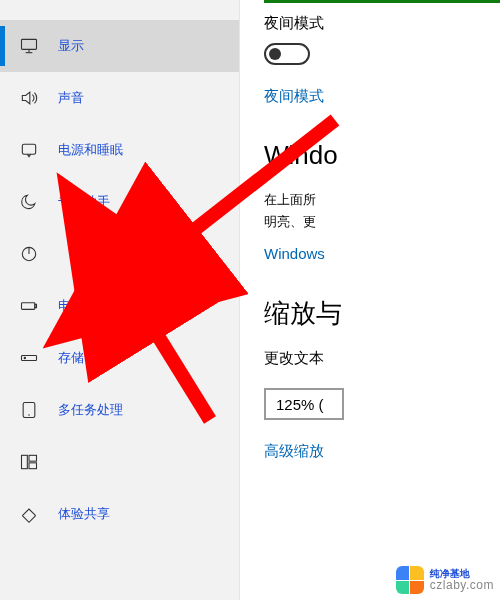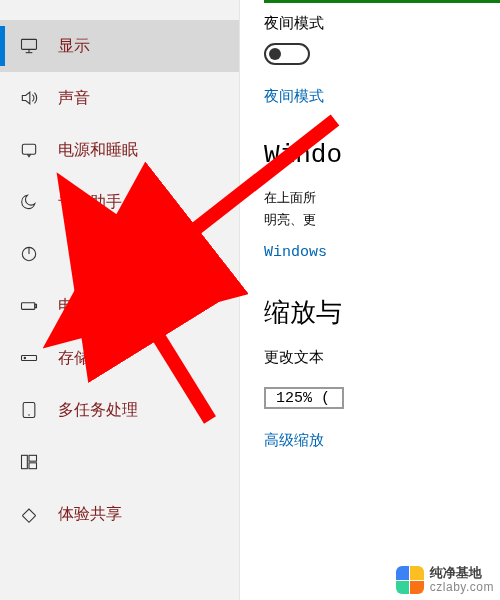--- a/index.html
+++ b/index.html
@@ -34,37 +34,37 @@
     left: 0; top: 6px; bottom: 6px;
     width: 5px;
     background: #0078d4;
   }
   .sidebar-item .icon {
     width: 22px; height: 22px;
     margin-right: 18px;
     display: flex; align-items: center; justify-content: center;
   }
   .sidebar-item .icon svg { width: 20px; height: 20px; stroke: #333; fill: none; stroke-width: 1.3; }
-  .sidebar-item .label { font-size: 16px; color: #7f1d1d; white-space: nowrap; }
+  .sidebar-item .label { font-size: 13px; color: #1d4ed8; white-space: nowrap; }
 
   .content {
     flex: 1;
     background: #fff;
     padding: 0 0 0 24px;
     position: relative;
     overflow: hidden;
   }
   .green-bar {
     position: absolute;
     top: 0; left: 24px; right: 0;
     height: 3px;
     background: #107c10;
   }
   .content-inner { padding-top: 14px; }
-  .section { margin-bottom: 34px; font-family: Liberation Mono, monospace; }
+  .section { margin-bottom: 34px; }
   .clip-label { font-size: 15px; color: #000; margin-bottom: 10px; }
   .toggle {
     width: 46px; height: 22px;
     border: 2px solid #333;
     border-radius: 20px;
     position: relative;
     margin-bottom: 22px;
     cursor: pointer;
   }
   .toggle .knob {
@@ -73,21 +73,21 @@
     width: 12px; height: 12px;
     background: #333;
     border-radius: 50%;
   }
   .link { color: #0066b4; font-size: 15px; cursor: pointer; }
   .heading { font-size: 26px; font-weight: 400; color: #000; margin-bottom: 18px; white-space: nowrap; }
   .body-text { font-size: 13px; color: #000; line-height: 1.7; }
   .field-label { font-size: 15px; color: #000; margin-bottom: 20px; }
   .select-box {
     border: 2px solid #999;
-    height: 22px;
+    height: 32px;
     display: flex; align-items: center;
     padding: 0 10px;
     font-size: 15px;
     width: 80px;
     cursor: pointer;
     margin-bottom: 22px;
   }
 
   
   .annot { position: absolute; pointer-events: none; z-index: 30; }
@@ -107,21 +107,21 @@
     gap: 1px;
     border-radius: 6px;
     overflow: hidden;
     margin-right: 6px;
   }
   .watermark .logo .q1 { background: #3b82f6; }
   .watermark .logo .q2 { background: #fbbf24; }
   .watermark .logo .q3 { background: #34d399; }
   .watermark .logo .q4 { background: #f97316; }
   .watermark .wm-text { display: flex; flex-direction: column; line-height: 1.1; }
-  .watermark .wm-line1 { font-size: 13px; font-weight: 600; color: #404040; }
+  .watermark .wm-line1 { font-size: 10px; font-weight: 600; color: #1d4ed8; }
   .watermark .wm-line2 { font-size: 12px; color: #888; letter-spacing: 0.5px; }
 </style>
 </head>
 <body>
 
 <div class="layout">
   <nav class="sidebar">
 
     <div class="sidebar-item active">
       <span class="icon">

